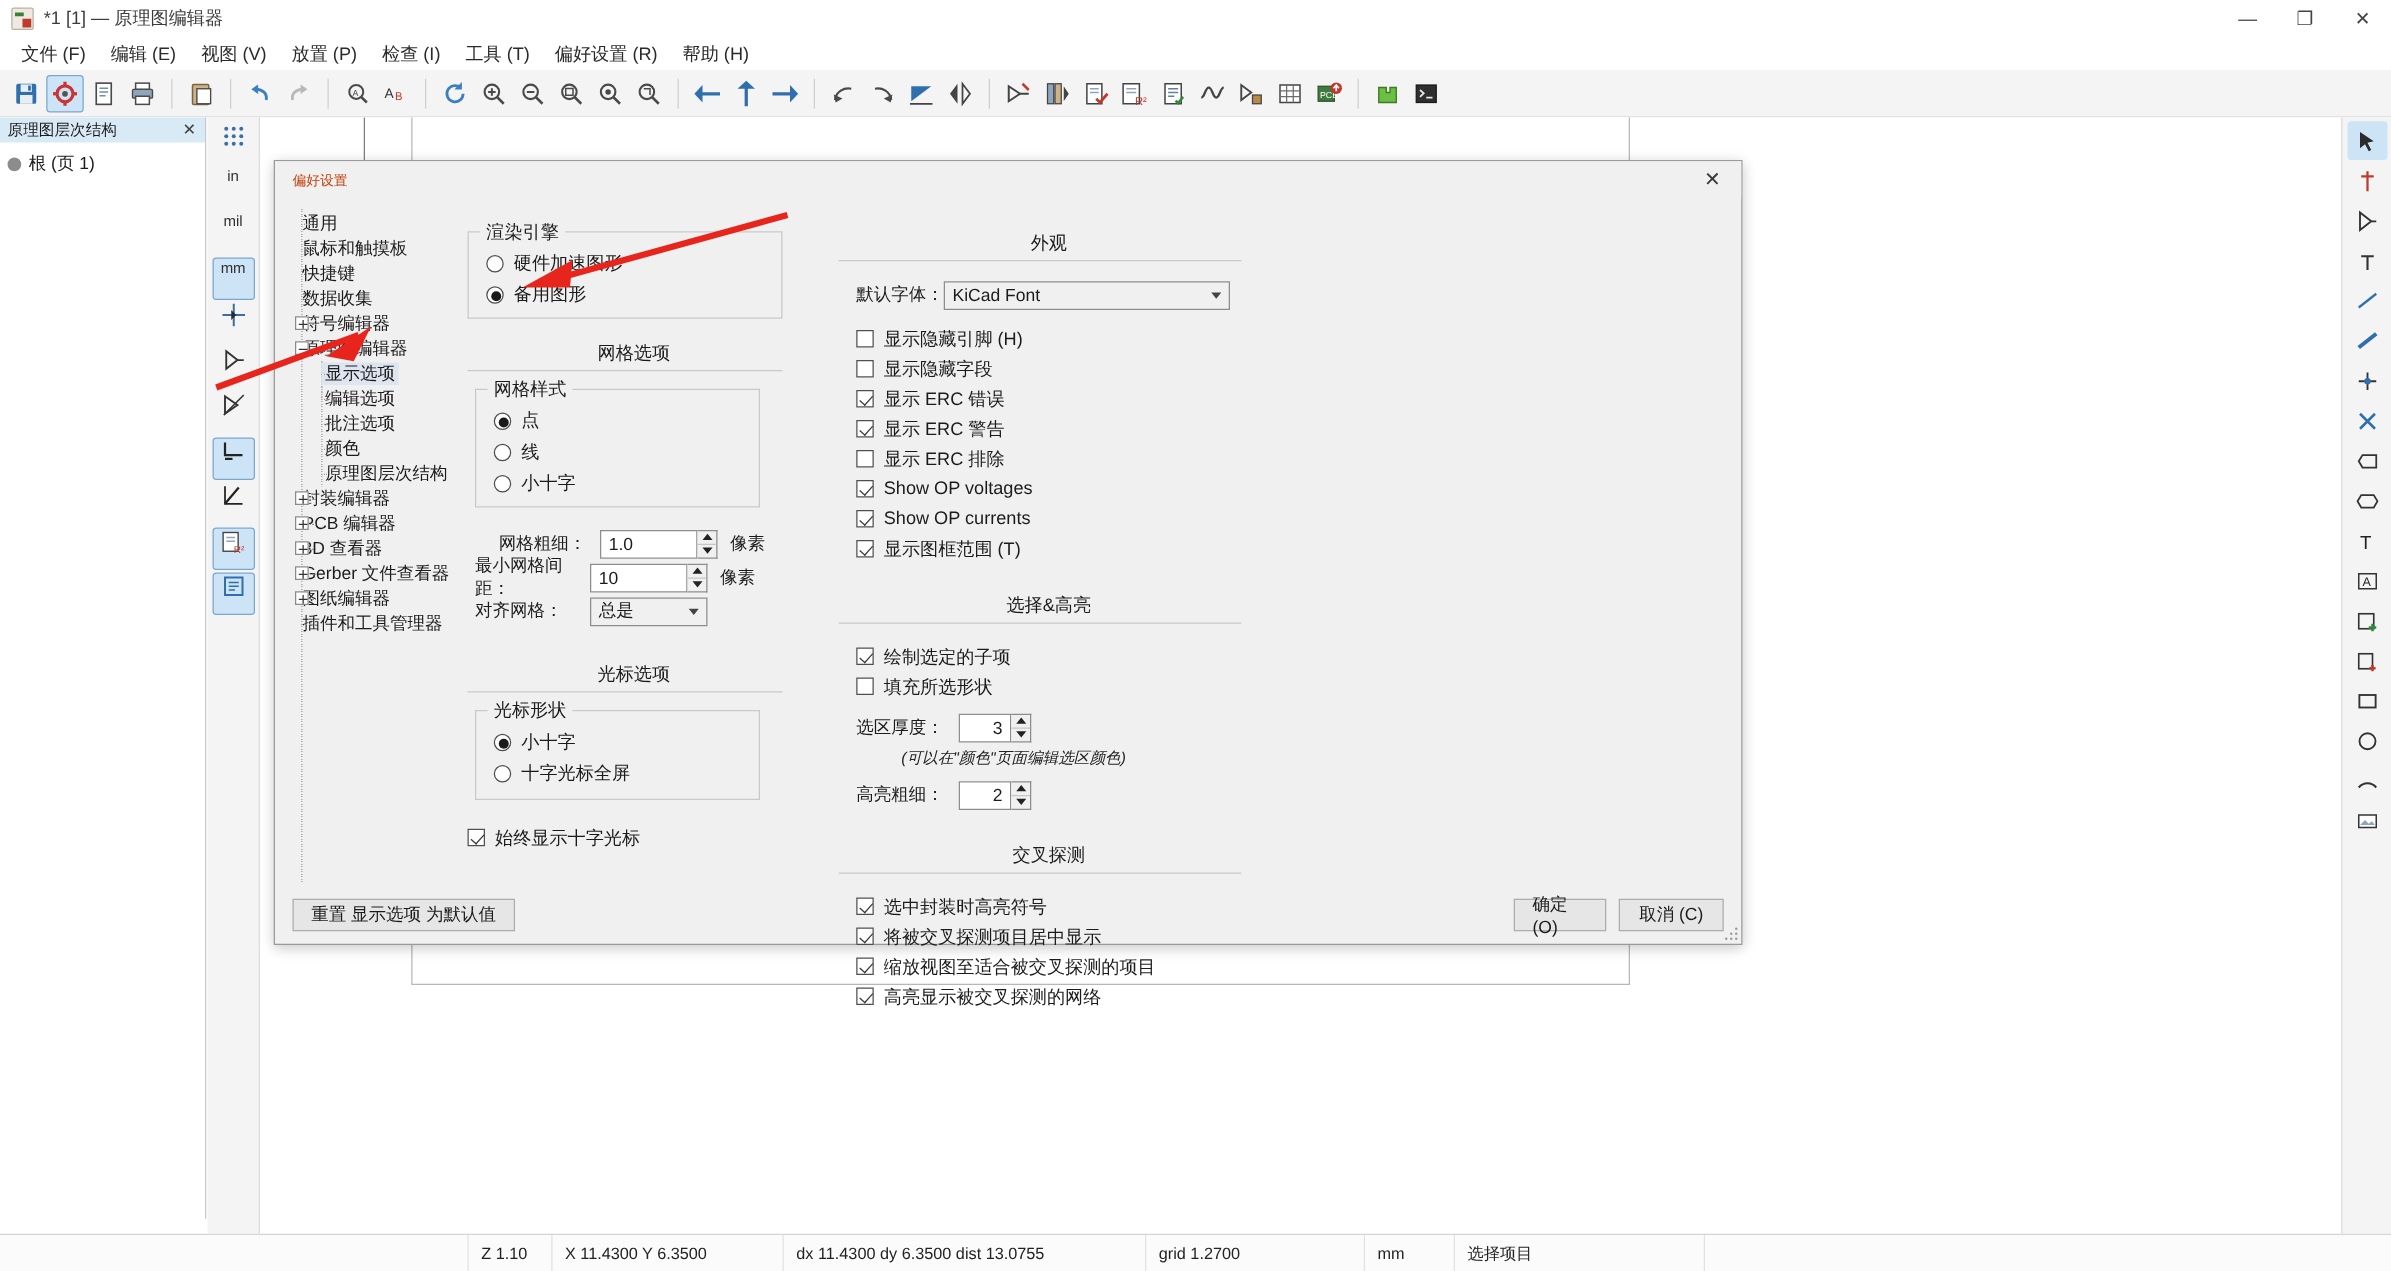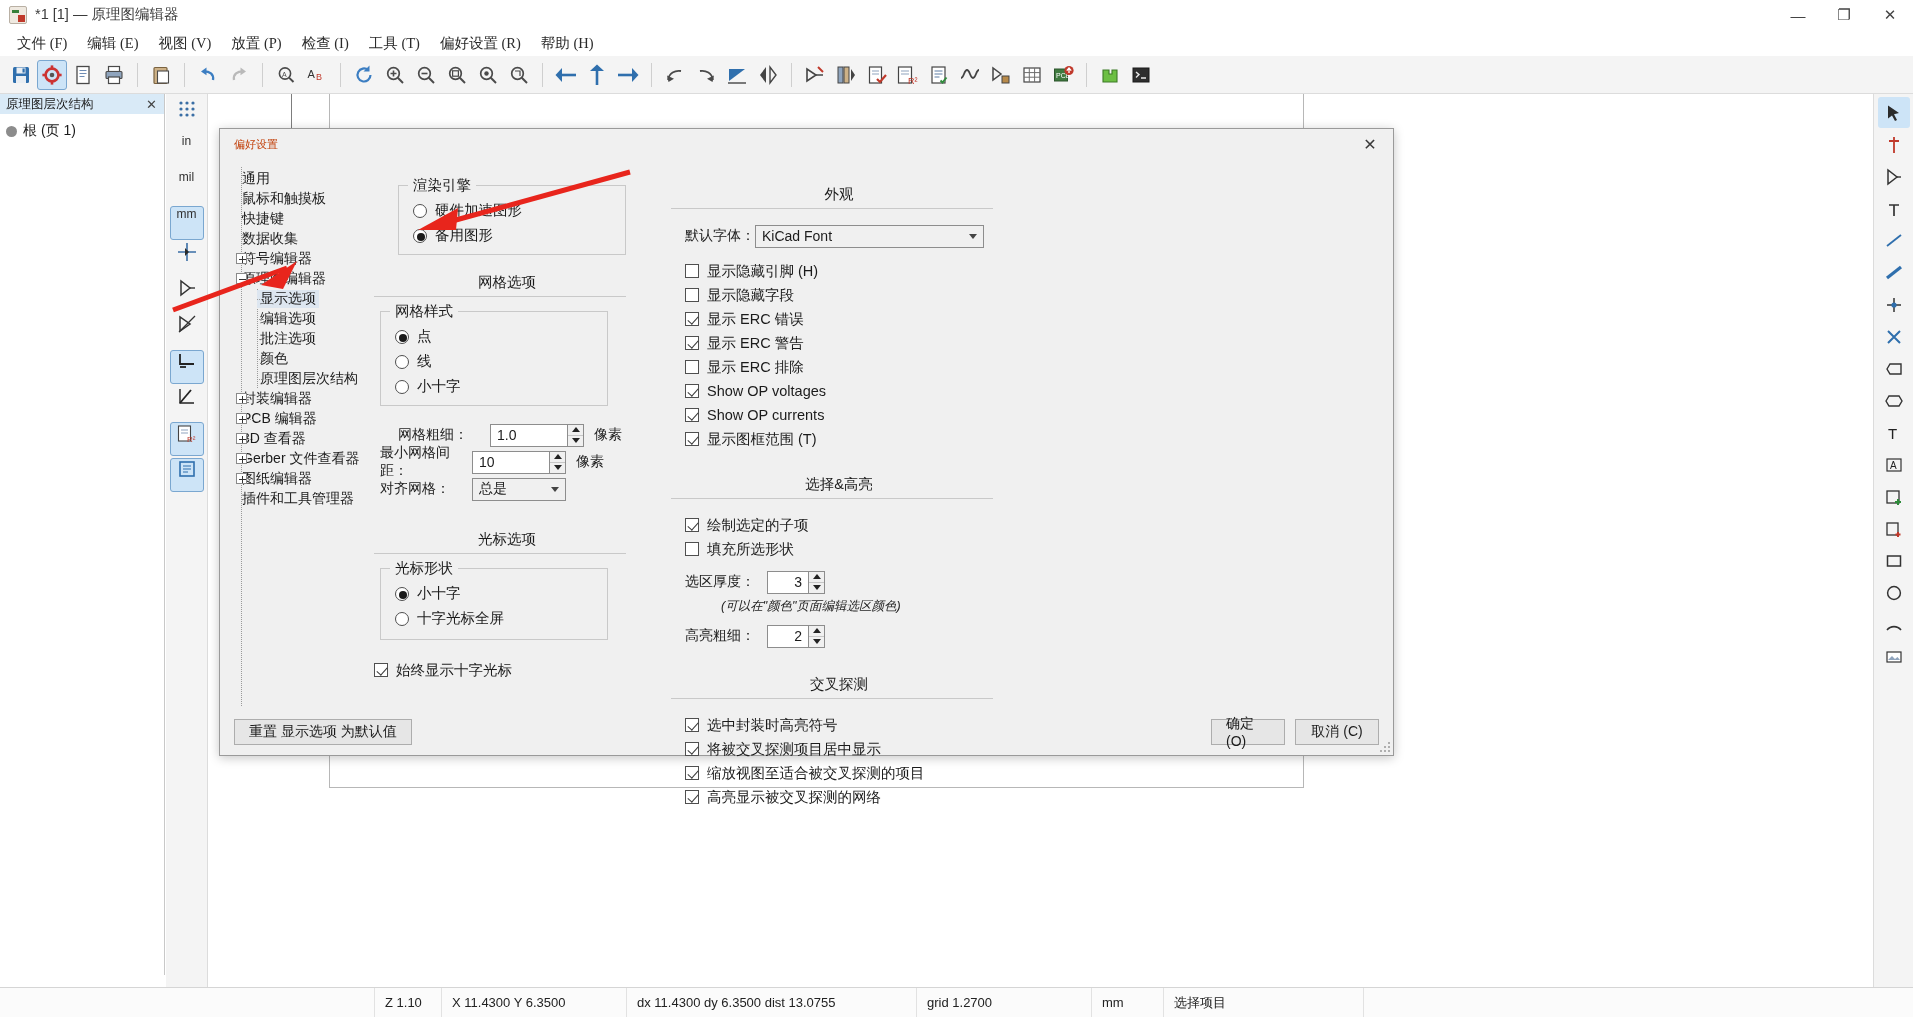--- a/index.html
+++ b/index.html
@@ -20,21 +20,21 @@
                      background:#38803a; }
   #app-icon:after { content:""; position:absolute; left:8px; top:8px; width:7px; height:7px;
                     background:#c0392b; }
   #title-text { font-size:14.5px; color:#3b3b3b; }
   #win-controls { position:absolute; right:0; top:0; display:flex; height:30px; }
   .wbtn { width:46px; height:30px; display:flex; align-items:center; justify-content:center;
           color:#444; font-size:15px; }
 
   
   #menubar { height:26px; display:flex; align-items:center; padding-left:8px; gap:2px;
-             background:#ffffff;font-family:Liberation Serif, serif; }
+             background:#ffffff; }
   .menu-item { padding:3px 9px; font-size:14.5px; color:#2a2a2a; white-space:nowrap; }
 
   
   #toolbar { height:38px; background:#f4f4f4; border-bottom:1px solid #dcdcdc;
              display:flex; align-items:center; padding-left:6px; gap:1px; }
   .tb { width:30px; height:30px; display:flex; align-items:center; justify-content:center;
         border-radius:3px; }
   .tb-sep { width:1px; height:24px; background:#cfcfcf; margin:0 7px; }
   .tb svg { display:block; }
 
@@ -715,21 +715,21 @@
         <span class="lbl">图纸编辑器</span>
       </div>
       <div class="tnode t-indent0">
         <span class="tstub"></span>
           <span class="lbl">插件和工具管理器</span>
       </div>
     </div>
 
     <div id="col-left">
 
-      <div class="sbox" style="height:70px;margin-left:24px;">
+      <div class="sbox" style="height:70px;">
         <div class="sbox-title">渲染引擎</div>
         <div class="radio">
           <span class="rdot"></span>
           <span>硬件加速图形</span>
         </div>
         <div class="radio">
           <span class="rdot on"></span>
           <span>备用图形</span>
         </div>
       </div>
@@ -748,21 +748,21 @@
         <div class="radio">
           <span class="rdot"></span>
           <span>线</span>
         </div>
         <div class="radio">
           <span class="rdot"></span>
           <span>小十字</span>
         </div>
       </div>
 
-      <div class="row" style="margin-left:24px;">
+      <div class="row" style="margin-left:14px;text-align:center;">
         <span class="lbl-txt" style="width:92px">网格粗细：</span>
         <span class="tfield" style="width:78px">1.0</span>
         <span class="spin">
             <div>
               <span class="tri-up"></span>
             </div>
             <div>
               <span class="tri-dn"></span>
             </div>
           </span>

